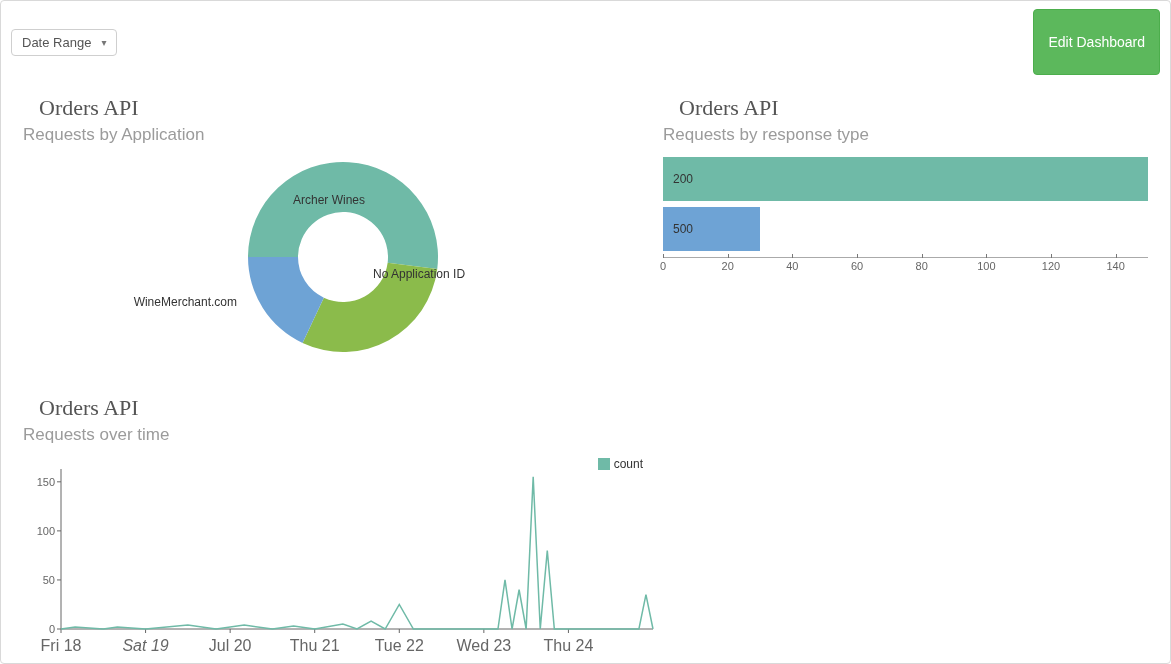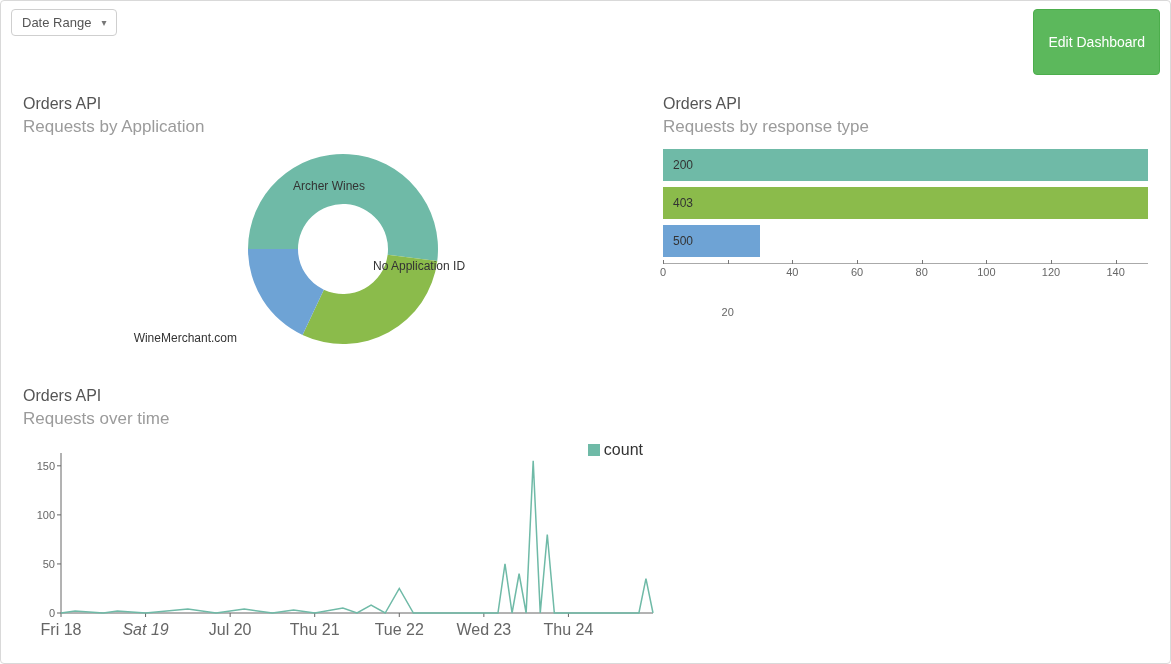--- a/index.html
+++ b/index.html
@@ -12,21 +12,21 @@
   .frame {
     width: 1171px;
     height: 664px;
     border: 1px solid #d9d9d9;
     border-radius: 4px;
     padding: 8px 10px 10px 10px;
     position: relative;
   }
   .topbar {
     display: flex;
-    align-items: flex-start;
+    align-items: center;
     gap: 11px;
   }
   .select-control {
     display: inline-flex;
     align-items: center;
     gap: 10px;
     border: 1px solid #cfcfcf;
     border-radius: 4px;
     padding: 5px 10px;
     font-size: 13px;
@@ -60,24 +60,25 @@
   }
 
   .content {
     display: grid;
     grid-template-columns: 620px 1fr;
     column-gap: 20px;
     padding: 12px 12px 0 12px;
   }
 
   h2.panel-title {
-    font-size: 16px;
+    font-size: 22px;
     font-weight: 400;
     color: #555;
-    margin: 8px 0 4px 0;
+    margin: 8px 0 4px 16px;
+    font-family: Liberation Serif, serif;
   }
   h3.panel-sub {
     font-size: 17px;
     font-weight: 400;
     color: #9b9b9b;
     margin: 0 0 12px 0;
   }
 
   
   .donut-wrap {
@@ -97,21 +98,21 @@
     white-space: nowrap;
   }
 
   
   .hbar-chart {
     position: relative;
     height: 200px;
   }
   .hbar-row {
     position: relative;
-    height: 32px;
+    height: 44px;
     margin-bottom: 6px;
   }
   .hbar-bar {
     position: absolute;
     left: 0; top: 0; bottom: 0;
   }
   .hbar-label {
     position: absolute;
     left: 10px;
     top: 50%;
@@ -166,21 +167,21 @@
     transform: translateX(-50%);
     white-space: nowrap;
   }
   .legend {
     position: absolute;
     right: 20px;
     top: 0;
     display: flex;
     align-items: center;
     gap: 4px;
-    font-size: 16px;
+    font-size: 12px;
     color: #333;
   }
   .legend-swatch {
     width: 12px;
     height: 12px;
     background: #6fbaa7;
   }
 </style>
 </head>
 <body>
@@ -201,46 +202,42 @@
     <div>
       <h2 class="panel-title">Orders API</h2>
       <h3 class="panel-sub">Requests by Application</h3>
       <div class="donut-wrap" id="donut-wrap">
         <svg class="donut-svg" id="donut-svg" width="200" height="200" viewBox="-100 -100 200 200">
             <path d="M -95 -5.8170722959499274e-15 A 95 95 0 1 1 94.25089662487538 11.906657188608934 L 44.6451615591515 5.639995510393705 A 45 45 0 1 0 -45 -2.7554552980815448e-15 Z" fill="#6fbaa7"></path>
             <path d="M 94.25089662487538 11.906657188608934 A 95 95 0 0 1 -40.449032698681904 85.95856998427185 L -19.16006812042827 40.71721736097088 A 45 45 0 0 0 44.6451615591515 5.639995510393705 Z" fill="#8bbb4b"></path>
             <path d="M -40.449032698681904 85.95856998427185 A 95 95 0 0 1 -95 1.745121688784978e-14 L -45 8.266365894244634e-15 A 45 45 0 0 0 -19.16006812042827 40.71721736097088 Z" fill="#6ea3d5"></path>
           </svg>
       <div class="donut-label" style="top: 110px; left: 350px;">No Application ID</div>
-          <div class="donut-label" style="top: 138px; left: 214px; transform: translateX(-100%); margin-top: 44px;">WineMerchant.com</div>
-          <div class="donut-label" style="top: 30px; left: 270px;">Archer Wines</div>
+          <div class="donut-label" style="top: 138px; left: 214px; transform: translateX(-100%);">WineMerchant.com</div>
+          <div class="donut-label" style="top: 36px; left: 270px;">Archer Wines</div>
         </div>
     </div>
 
     <div>
       <h2 class="panel-title">Orders API</h2>
       <h3 class="panel-sub">Requests by response type</h3>
       <div class="hbar-chart" id="hbar-chart">
           <div class="hbar-row">
             <div class="hbar-bar" style="background: rgb(111, 186, 167); width: 485px;"></div>
             <div class="hbar-label">200</div>
           </div>
           <div class="hbar-row">
-            <div class="hbar-bar" style="background: rgb(139, 187, 75); width: 485px;"></div>
-            <div class="hbar-label">403</div>
-          </div>
-          <div class="hbar-row">
             <div class="hbar-bar" style="background: rgb(110, 163, 213); width: 97px;"></div>
             <div class="hbar-label">500</div>
           </div>
           <div class="hbar-axis">
             <div class="tick-mark" style="left: 0px;"></div>
             <div class="hbar-tick" style="left: 0px;">0</div>
             <div class="tick-mark" style="left: 64.6667px;"></div>
-            <div class="hbar-tick" style="left: 64.6667px; margin-top: 40px;">20</div>
+            <div class="hbar-tick" style="left: 64.6667px;">20</div>
             <div class="tick-mark" style="left: 129.333px;"></div>
             <div class="hbar-tick" style="left: 129.333px;">40</div>
             <div class="tick-mark" style="left: 194px;"></div>
             <div class="hbar-tick" style="left: 194px;">60</div>
             <div class="tick-mark" style="left: 258.667px;"></div>
             <div class="hbar-tick" style="left: 258.667px;">80</div>
             <div class="tick-mark" style="left: 323.333px;"></div>
             <div class="hbar-tick" style="left: 323.333px;">100</div>
             <div class="tick-mark" style="left: 388px;"></div>
             <div class="hbar-tick" style="left: 388px;">120</div>

